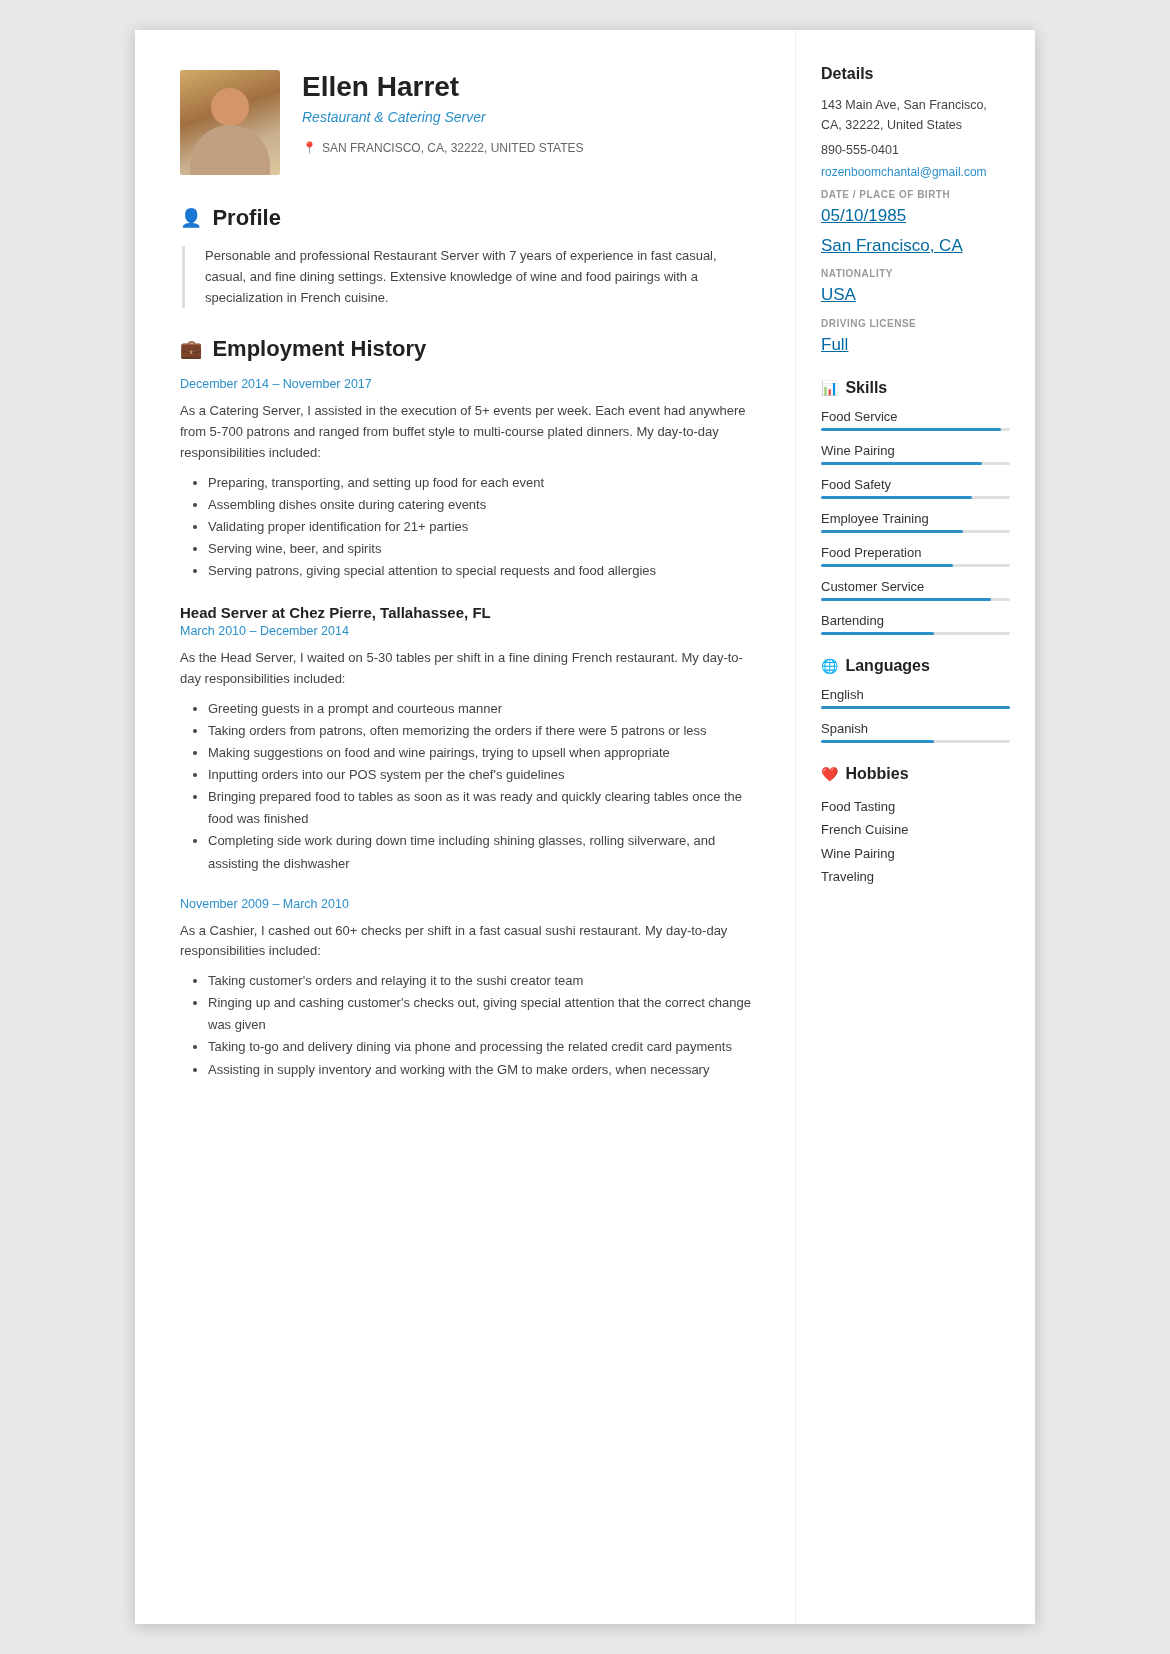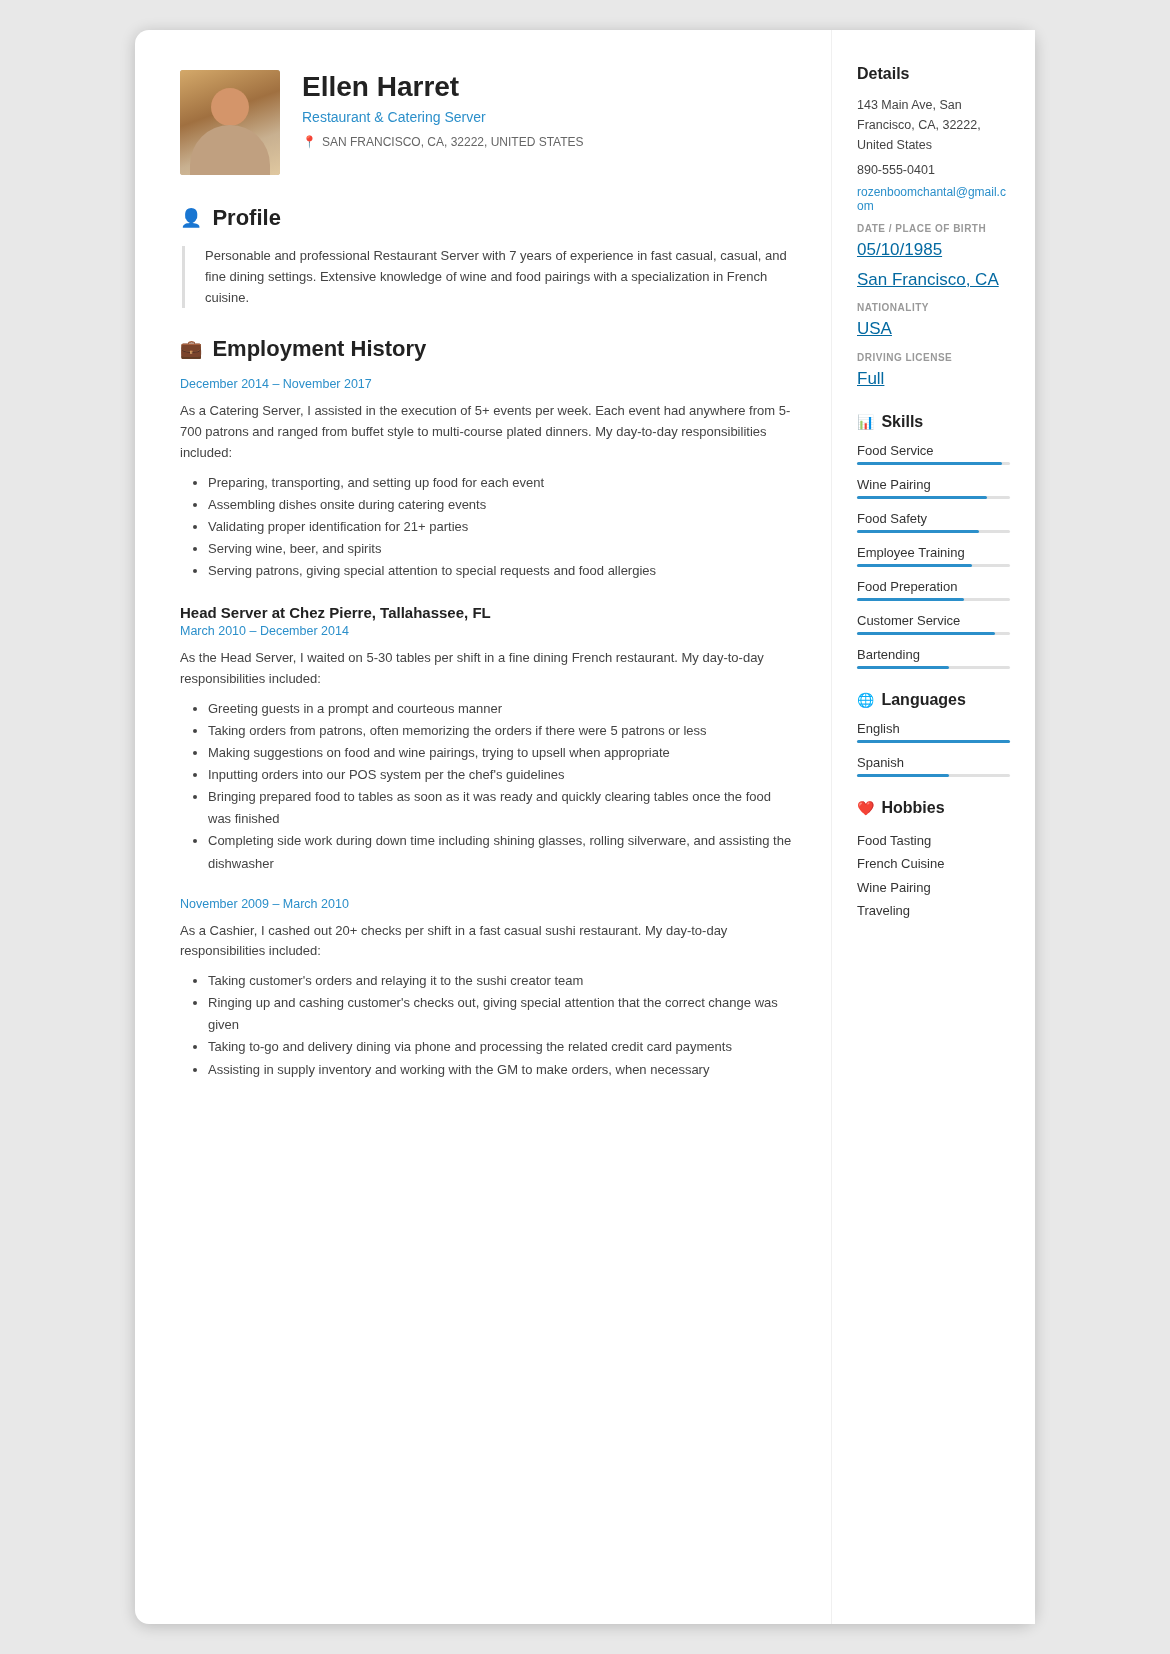--- a/index.html
+++ b/index.html
@@ -11,29 +11,28 @@
       padding: 30px;
       min-height: 1654px;
     }
     .resume-wrapper {
       background: #fff;
       width: 900px;
       min-height: 1580px;
       box-shadow: 0 2px 15px rgba(0,0,0,0.2);
       display: flex;
       flex-direction: row;
-      border-radius: 14px;
     }
     .left-col {
       flex: 1;
       padding: 40px 35px 40px 45px;
       border-right: none;
     }
     .right-col {
-      width: 204px;
+      width: 240px;
       padding: 35px 25px;
       background: #fff;
       border-left: 1px solid #f0f0f0;
     }
 
     
     .header {
       display: flex;
       align-items: flex-start;
       margin-bottom: 30px;
@@ -82,21 +81,22 @@
     .header-name {
       font-size: 28px;
       font-weight: bold;
       color: #222;
       margin-bottom: 5px;
       line-height: 1.2;
     }
     .header-title {
       font-size: 14px;
       color: #2b8fca;
-      margin-bottom: 10px;
+      margin-bottom: 16px;
+      font-style: italic;
     }
     .header-location {
       font-size: 12px;
       color: #666;
       display: flex;
       align-items: center;
       gap: 5px;
     }
     .pin-icon {
       color: #555;
@@ -314,21 +314,21 @@
           <li>Taking orders from patrons, often memorizing the orders if there were 5 patrons or less</li>
           <li>Making suggestions on food and wine pairings, trying to upsell when appropriate</li>
           <li>Inputting orders into our POS system per the chef's guidelines</li>
           <li>Bringing prepared food to tables as soon as it was ready and quickly clearing tables once the food was finished</li>
           <li>Completing side work during down time including shining glasses, rolling silverware, and assisting the dishwasher</li>
         </ul>
       </div>
 
       <div class="job">
         <div class="job-dates">November 2009  –  March 2010</div>
-        <div class="job-description">As a Cashier, I cashed out 20+ checks per shift in a fast casual sushi restaurant. My day-to-day responsibilities included:</div>
+        <div class="job-description">As a Cashier, I cashed out 60+ checks per shift in a fast casual sushi restaurant. My day-to-day responsibilities included:</div>
         <ul class="job-bullets">
           <li>Taking customer's orders and relaying it to the sushi creator team</li>
           <li>Ringing up and cashing customer's checks out, giving special attention that the correct change was given</li>
           <li>Taking to-go and delivery dining via phone and processing the related credit card payments</li>
           <li>Assisting in supply inventory and working with the GM to make orders, when necessary</li>
         </ul>
       </div>
     </div>
 
   </div>

